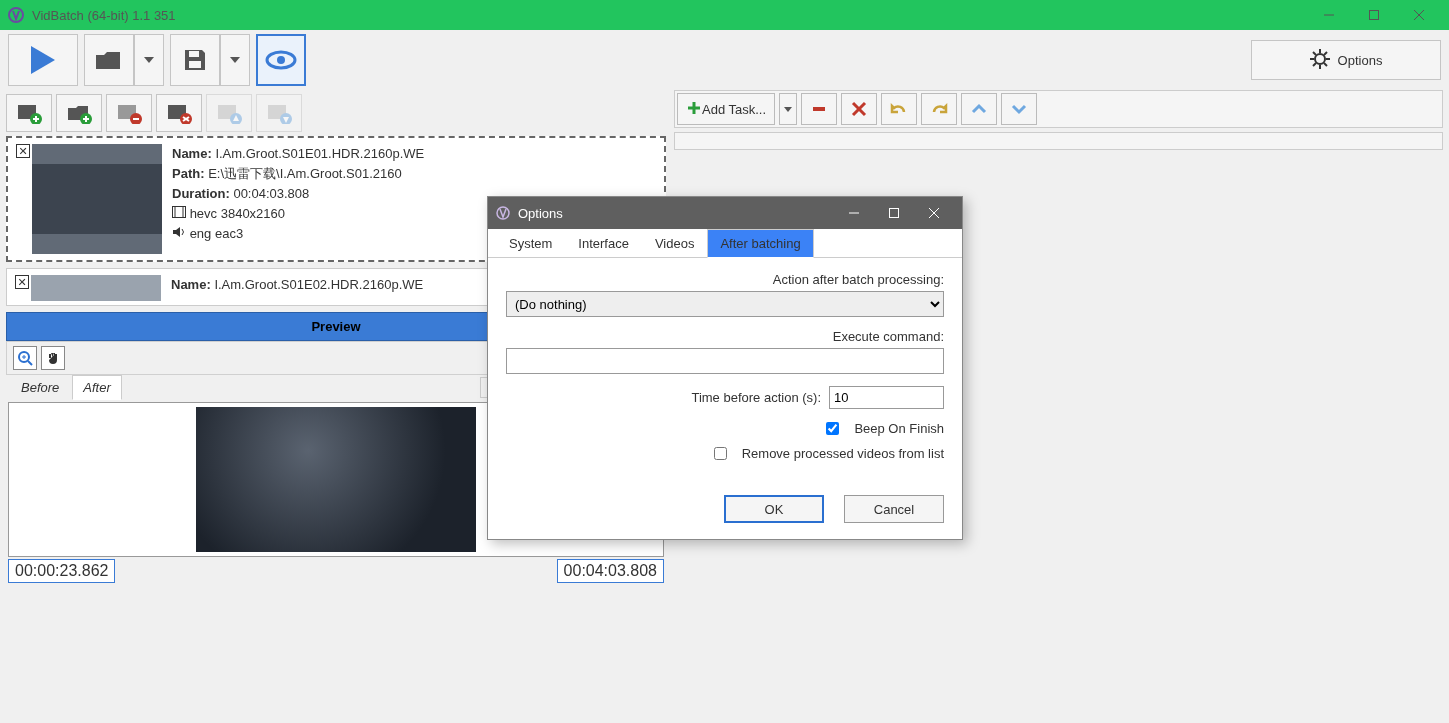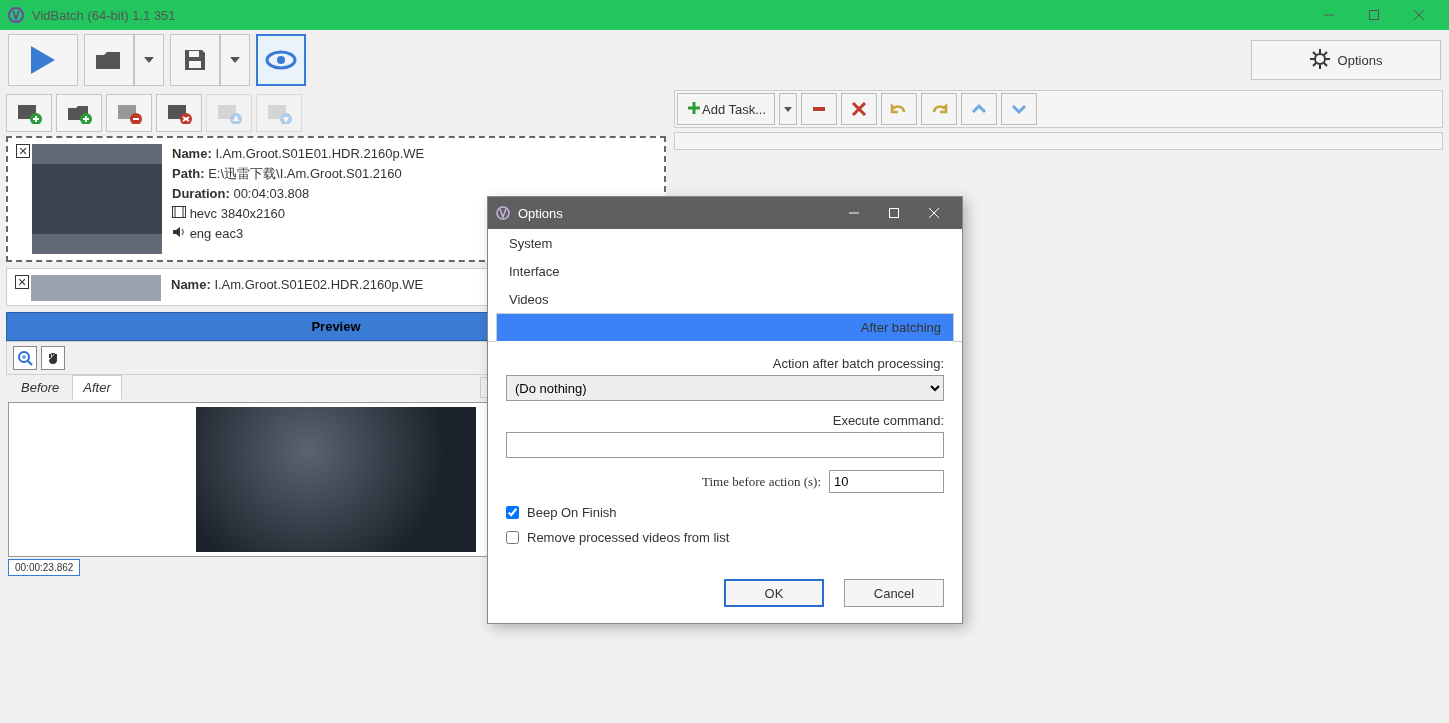--- a/index.html
+++ b/index.html
@@ -157,21 +157,21 @@
   display: flex;
   align-items: center;
   justify-content: center;
   margin: 2px;
 }
 .preview-canvas .frame {
   width: 280px; height: 145px;
   background: radial-gradient(circle at 40% 30%, #5a6370, #1c222b 70%);
 }
 .time-boxes { display: flex; justify-content: space-between; padding: 0 2px; }
-.time-box { border: 1px solid #3a7bd5; background: #fff; padding: 2px 6px; font-size: 10px; }
+.time-box { border: 1px solid #3a7bd5; background: #fff; padding: 2px 6px; font-size: 16px; }
 
 .right-toolbar {
   display: flex;
   align-items: center;
   gap: 4px;
   border: 1px solid #ccc;
   background: #f5f5f5;
   padding: 2px;
 }
 .right-toolbar .add-task-btn {
@@ -209,21 +209,20 @@
   padding: 0 8px;
 }
 .dialog .dlg-title .app-icon { width: 14px; height: 14px; margin-right: 8px; }
 .dialog .dlg-title .sp { flex: 1; }
 .dialog .dlg-title .wbtn { width: 40px; text-align: center; }
 .dialog .tabs {
   display: flex;
   border-bottom: 1px solid #ccc;
   padding: 0 8px;
   background: #fff;
-  flex-direction: column;
 }
 .dialog .tab {
   padding: 6px 12px;
   border: 1px solid transparent;
   margin-bottom: -1px;
 }
 .dialog .tab.active {
   border: 1px solid #ccc;
   border-bottom: 1px solid #fff;
   background: #3b82f6;
@@ -233,23 +232,23 @@
 .dialog .body label { display: block; margin-bottom: 4px; text-align: right; }
 .dialog select, .dialog input[type=text], .dialog input[type=number] {
   font: inherit;
   padding: 3px 4px;
   border: 1px solid #999;
 }
 .dialog select { width: 100%; background: #eee; height: 26px; }
 .dialog input[type=text] { width: 100%; height: 26px; }
 .dialog .row { margin-bottom: 12px; }
 .dialog .row.inline { display: flex; align-items: center; gap: 8px; justify-content: flex-end; }
-.dialog .row.inline label { margin: 0; font-family: Liberation Serif, serif; }
+.dialog .row.inline label { margin: 0; }
 .dialog .row.inline input[type=number] { width: 115px; }
-.dialog .ck-row { display: flex; align-items: center; gap: 8px; margin-bottom: 10px; }
+.dialog .ck-row { display: flex; align-items: center; gap: 15px; margin-bottom: 10px; justify-content: flex-end; }
 .dialog .dlg-buttons {
   display: flex; justify-content: flex-end; gap: 20px;
   padding: 10px 18px 16px;
 }
 .dialog .dlg-btn {
   width: 100px; height: 28px;
   border: 1px solid #999;
   background: #f5f5f5;
   display: flex; align-items: center; justify-content: center;
 }

